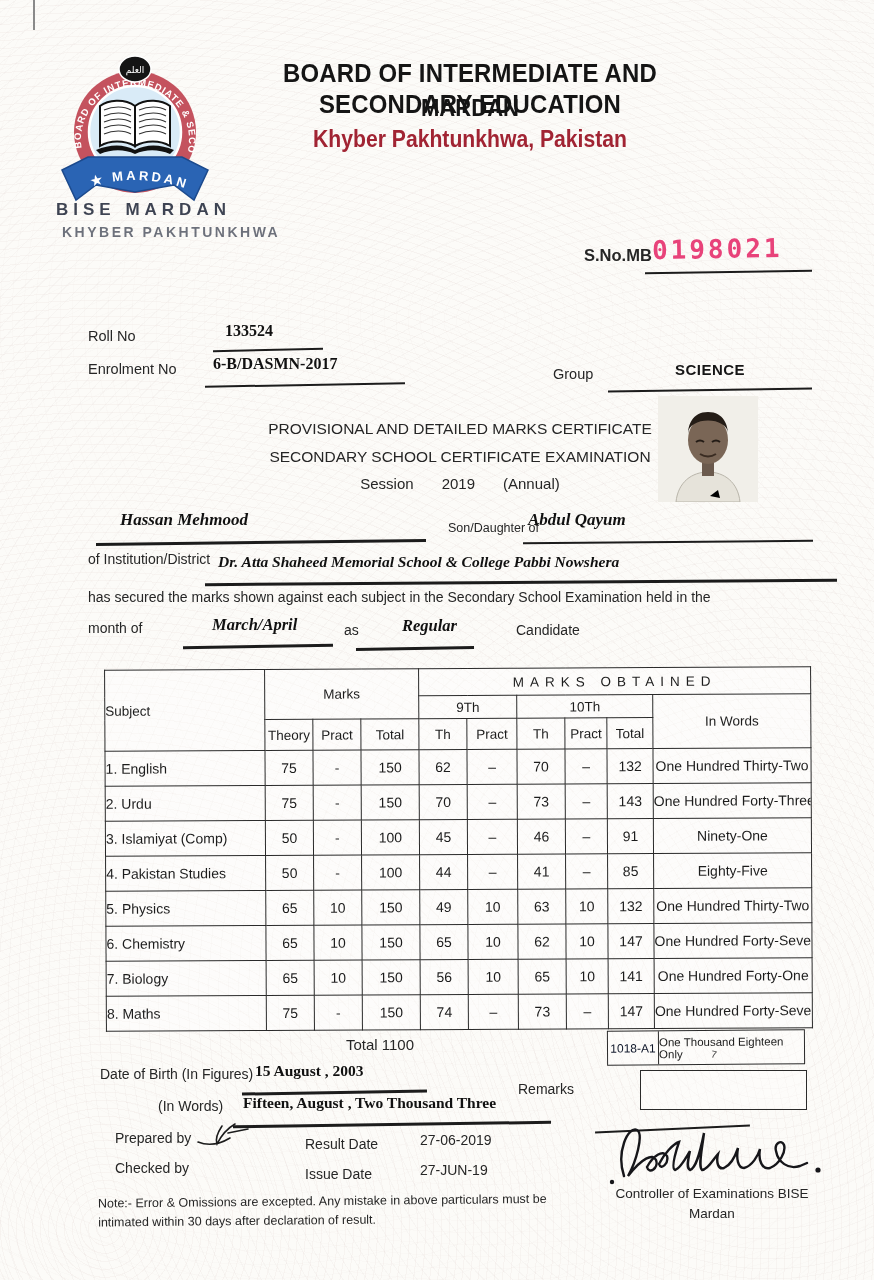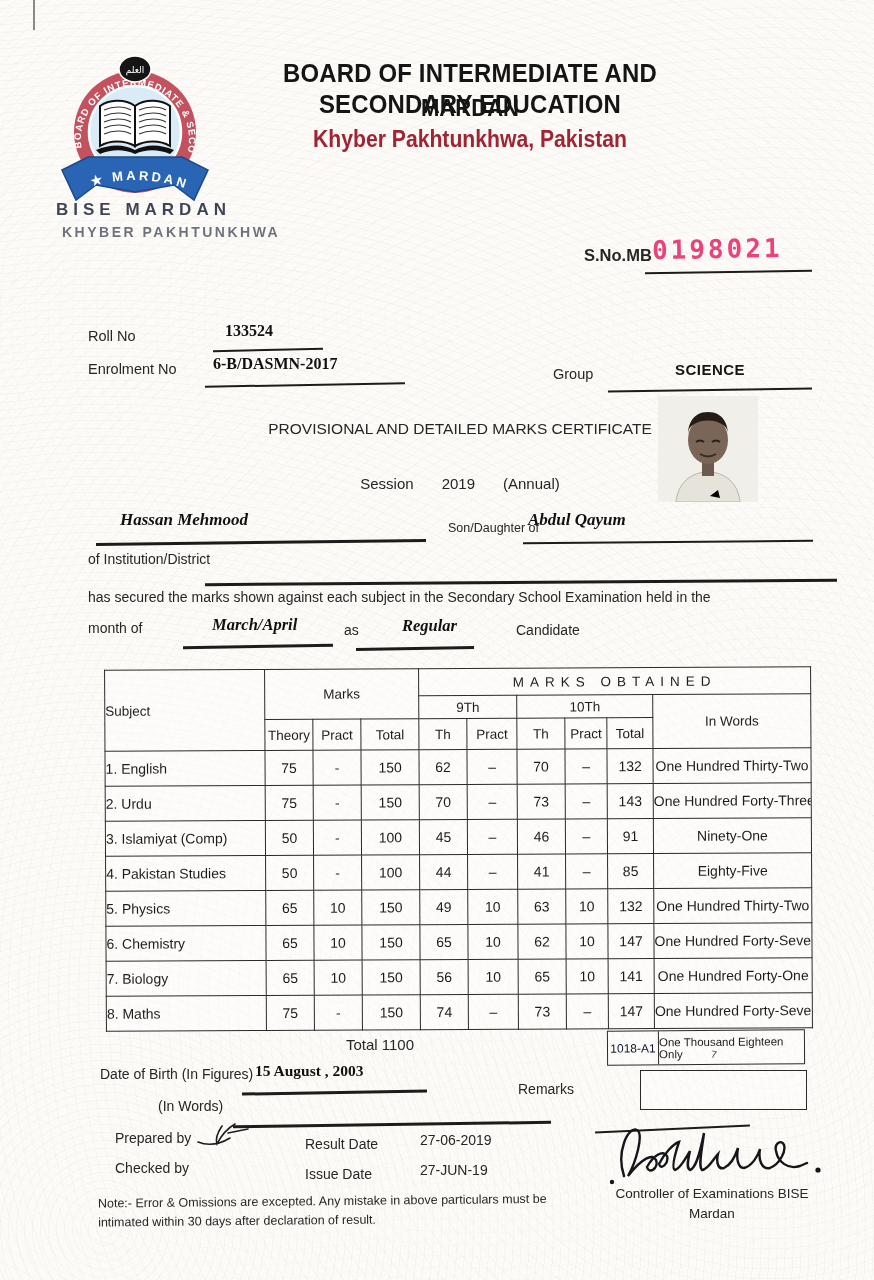--- a/index.html
+++ b/index.html
@@ -85,20 +85,21 @@
 
   <div class="abs label" style="left:88px;top:361px;font-size:14.5px;">Enrolment No</div>
   <div class="abs fillserif-up" style="left:213px;top:355px;font-size:16px;">6-B/DASMN-2017</div>
   <div class="uline" style="left:205px;top:384px;width:200px;transform:rotate(-1deg);"></div>
 
   <div class="abs label" style="left:553px;top:366px;font-size:14.5px;">Group</div>
   <div class="abs" style="left:608px;top:361px;width:204px;text-align:center;font-size:15px;font-weight:bold;color:#151515;letter-spacing:.5px;">SCIENCE</div>
   <div class="uline" style="left:608px;top:389px;width:204px;transform:rotate(-.8deg);"></div>
 
   <div class="abs label" style="left:210px;top:420px;width:500px;text-align:center;font-size:15.5px;">PROVISIONAL AND DETAILED MARKS CERTIFICATE</div>
+  <div class="abs label" style="left:210px;top:448px;width:500px;text-align:center;font-size:15.5px;">SECONDARY SCHOOL CERTIFICATE EXAMINATION</div>
   <div class="abs" style="left:210px;top:475px;width:500px;display:flex;justify-content:center;gap:28px;font-size:15px;color:#262626;">
     <span>Session</span>
     <span>2019</span>
     <span>(Annual)</span>
   </div>
 
   <svg class="abs" style="left:658px;top:396px;" width="100" height="106" viewBox="0 0 100 106">
     <rect x="0" y="0" width="100" height="106" fill="#f1efe9"></rect>
     <path d="M18,106 C20,86 34,76 50,76 C66,76 80,86 82,106 Z" fill="#e6e3da" stroke="#b9b5aa" stroke-width="1"></path>
     <rect x="44" y="66" width="12" height="14" fill="#6b5a4d"></rect>
@@ -109,20 +110,21 @@
     <path d="M52,100 l8,-6 2,8 z" fill="#4a4а3e"></path>
   </svg>
 
   <div class="abs fillserif" style="left:120px;top:510px;font-size:17px;">Hassan Mehmood</div>
   <div class="uline" style="left:96px;top:541px;width:330px;height:2.5px;transform:rotate(-.7deg);"></div>
   <div class="abs label" style="left:448px;top:521px;font-size:12.5px;">Son/Daughter of</div>
   <div class="abs fillserif" style="left:528px;top:510px;font-size:17px;">Abdul Qayum</div>
   <div class="uline" style="left:523px;top:541px;width:290px;transform:rotate(-.5deg);"></div>
 
   <div class="abs label" style="left:88px;top:551px;font-size:14px;">of Institution/District</div>
+  <div class="abs fillserif" style="left:218px;top:553px;font-size:15.5px;">Dr. Atta Shaheed Memorial School &amp; College Pabbi Nowshera</div>
   <div class="uline" style="left:205px;top:581px;width:632px;height:2.5px;transform:rotate(-.4deg);"></div>
 
   <div class="abs label" style="left:88px;top:589px;font-size:14px;">has secured the marks shown against each subject in the Secondary School Examination held in the</div>
 
   <div class="abs label" style="left:88px;top:620px;font-size:14px;">month of</div>
   <div class="abs fillserif" style="left:212px;top:615px;font-size:16.5px;">March/April</div>
   <div class="uline" style="left:183px;top:645px;width:150px;height:2.5px;transform:rotate(-1deg);"></div>
   <div class="abs label" style="left:344px;top:622px;font-size:14px;">as</div>
   <div class="abs fillserif" style="left:402px;top:616px;font-size:16.5px;">Regular</div>
   <div class="uline" style="left:356px;top:647px;width:118px;height:2.5px;transform:rotate(-1deg);"></div>
@@ -274,20 +276,21 @@
     </div>
   </div>
 
   <div class="abs label" style="left:100px;top:1066px;font-size:14px;">Date of Birth (In Figures)</div>
   <div class="abs fillserif-up" style="left:255px;top:1062px;font-size:15.5px;">15 August  , 2003</div>
   <div class="uline" style="left:242px;top:1091px;width:185px;height:2.5px;transform:rotate(-1deg);"></div>
   <div class="abs label" style="left:518px;top:1081px;font-size:14px;">Remarks</div>
   <div class="box" style="left:640px;top:1070px;width:165px;height:38px;border-width:1.6px;"></div>
 
   <div class="abs label" style="left:158px;top:1098px;font-size:14px;">(In Words)</div>
+  <div class="abs fillserif-up" style="left:243px;top:1094px;font-size:15.5px;">Fifteen, August  , Two Thousand Three</div>
   <div class="uline" style="left:233px;top:1123px;width:318px;height:2.5px;transform:rotate(-.8deg);"></div>
 
   <div class="abs label" style="left:115px;top:1130px;font-size:14px;">Prepared by</div>
   <svg class="abs" style="left:190px;top:1118px;" width="70" height="34" viewBox="0 0 70 34">
     <path d="M8,24 C18,28 30,26 40,20 M32,8 C28,14 25,21 27,26 C31,18 38,10 45,6 M38,15 L58,11" fill="none" stroke="#1c1c1c" stroke-width="1.6" stroke-linecap="round"></path>
   </svg>
   <div class="abs label" style="left:305px;top:1136px;font-size:14px;">Result Date</div>
   <div class="abs label" style="left:420px;top:1132px;font-size:14px;">27-06-2019</div>
 
   <div class="abs label" style="left:115px;top:1160px;font-size:14px;">Checked by</div>

